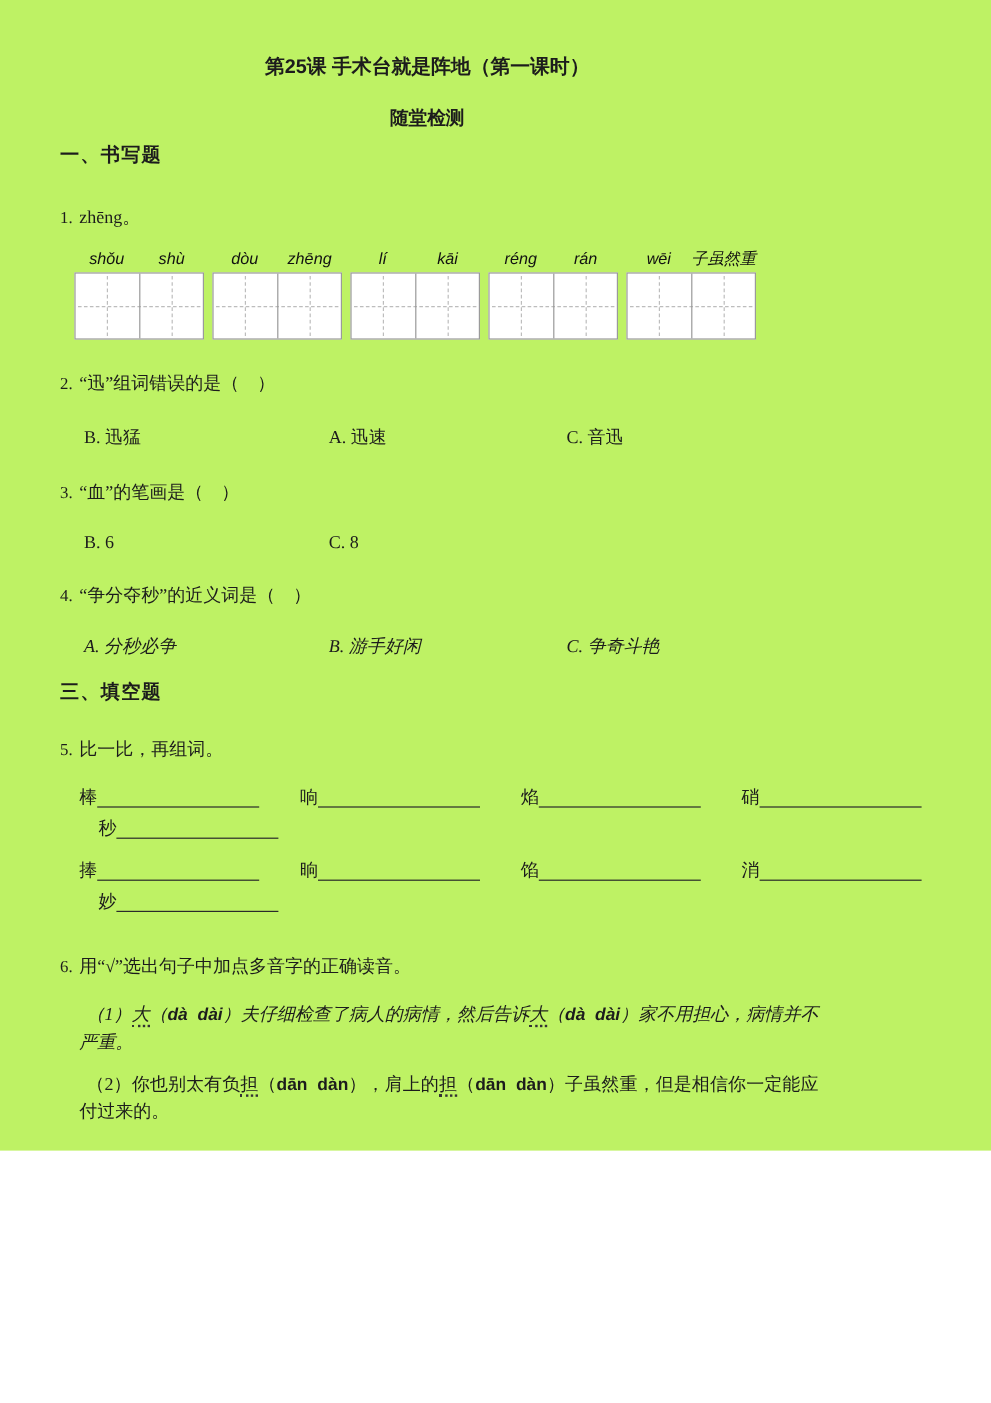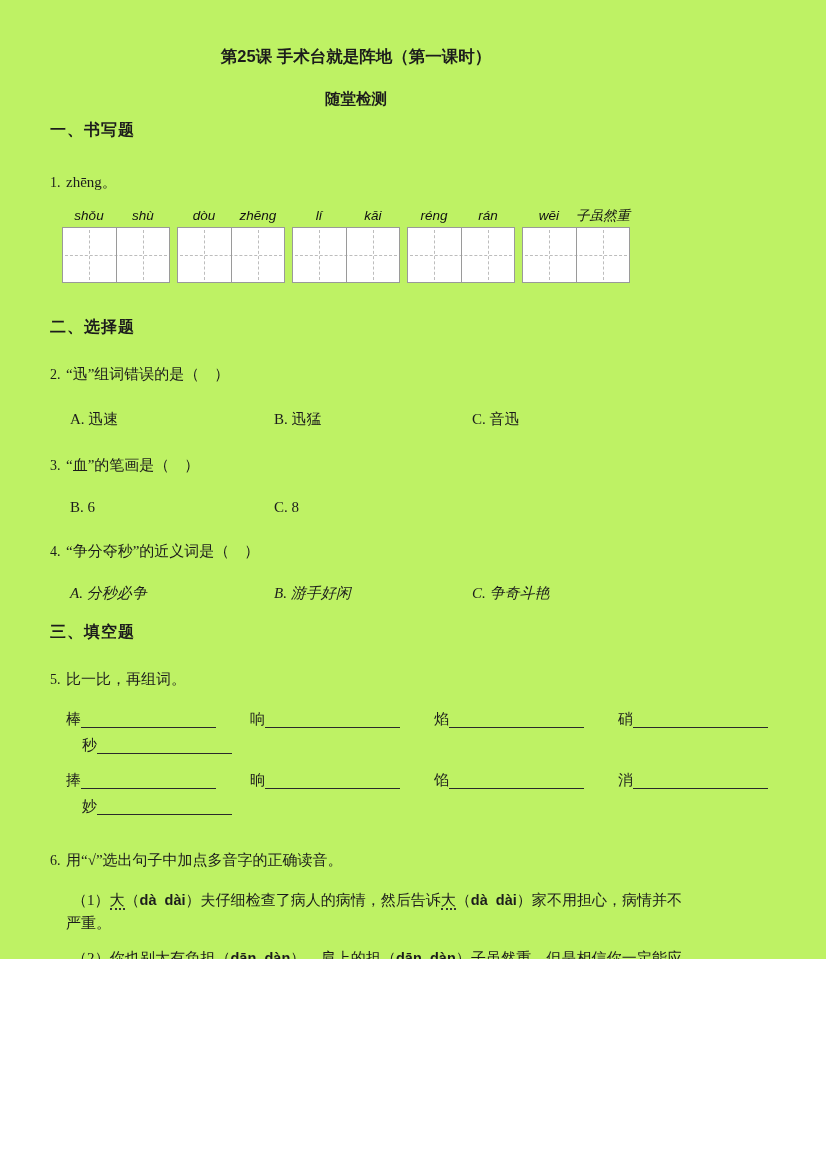--- a/index.html
+++ b/index.html
@@ -58,21 +58,21 @@
   .cmp-row  { display:flex; margin-left:35px; line-height:26px; }
   .cmp-row.first-g1 { margin-top:16px; }
   .cmp-row.first-g2 { margin-top:9px; }
   .cmp-item { width:184px; white-space:nowrap; }
   .cmp-item:last-child { width:auto; }
   .cmp-row2 { margin-left:51px; line-height:26px; }
   .cmp-line { display:inline-block; width:135px; height:18px; border-bottom:1px solid #2a2a2a; vertical-align:-4px; }
 
   
   .rich-para { margin-left:35px; width:616px; line-height:23px; text-align:justify; }
-  .para-1 { margin-top:18px; text-indent:6px; }
+  .para-1 { margin-top:18px; text-indent:6px;font-style:italic; }
   .para-2 { margin-top:12px; text-indent:6px; }
   .para-q7 { margin-top:14px; }
   .seg-n {}
   .seg-em { border-bottom:2px dotted #333; }
   .seg-py { font-family:"Liberation Sans","DejaVu Sans",sans-serif; font-weight:700; white-space:pre; font-size:14.5px; }
   .seg-blank  { display:inline-block; width:114px; height:16px; border-bottom:1px solid #2a2a2a; vertical-align:-3px; }
   .seg-blank2 { display:inline-block; width:106px; height:16px; border-bottom:1px solid #2a2a2a; vertical-align:-3px; }
 
   .divider { margin-top:25px; width:629px; height:3px; border-top:2px solid #a0a0a0; border-bottom:1px solid #d9d9d9; }
 </style>
@@ -138,29 +138,28 @@
           <span>wēi</span>
           <span>子虽然重</span>
         </div>
         <div class="kanji-box">
           <div class="kanji-cell"></div>
           <div class="kanji-cell"></div>
         </div>
       </div>
     </div>
 
-    <div class="sec-heading s2 h-bold">二、选择题</div>
 
     <div class="q-line q2">
       <span class="q-num">2.</span>
       <span class="q-text">“迅”组词错误的是（　）</span>
     </div>
     <div class="opt-row o2">
+      <span class="opt">B. 迅猛</span>
       <span class="opt">A. 迅速</span>
-      <span class="opt">B. 迅猛</span>
       <span class="opt">C. 音迅</span>
     </div>
 
     <div class="q-line q3">
       <span class="q-num">3.</span>
       <span class="q-text">“血”的笔画是（　）</span>
     </div>
     <div class="opt-row o3">
       <span class="opt">B. 6</span>
       <span class="opt">C. 8</span>

